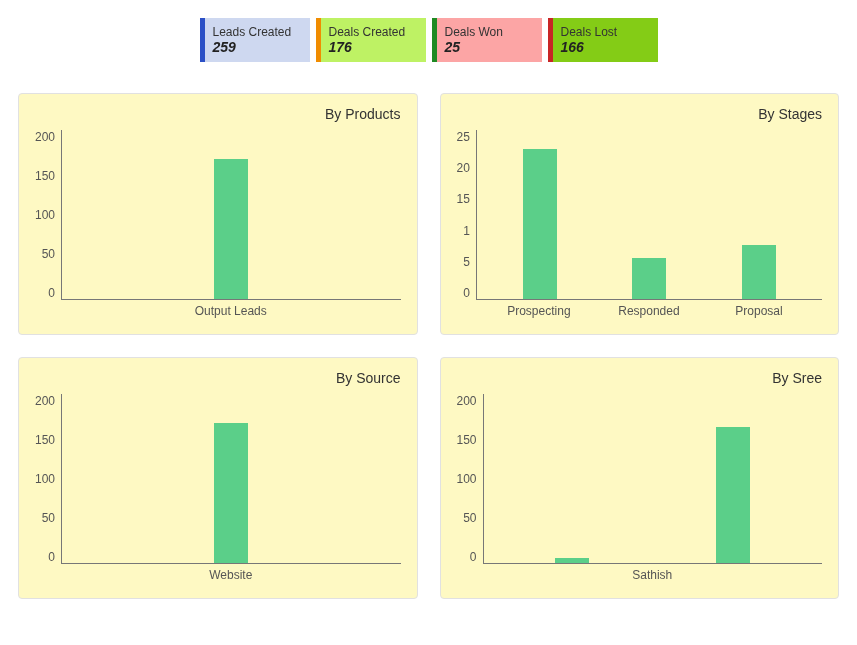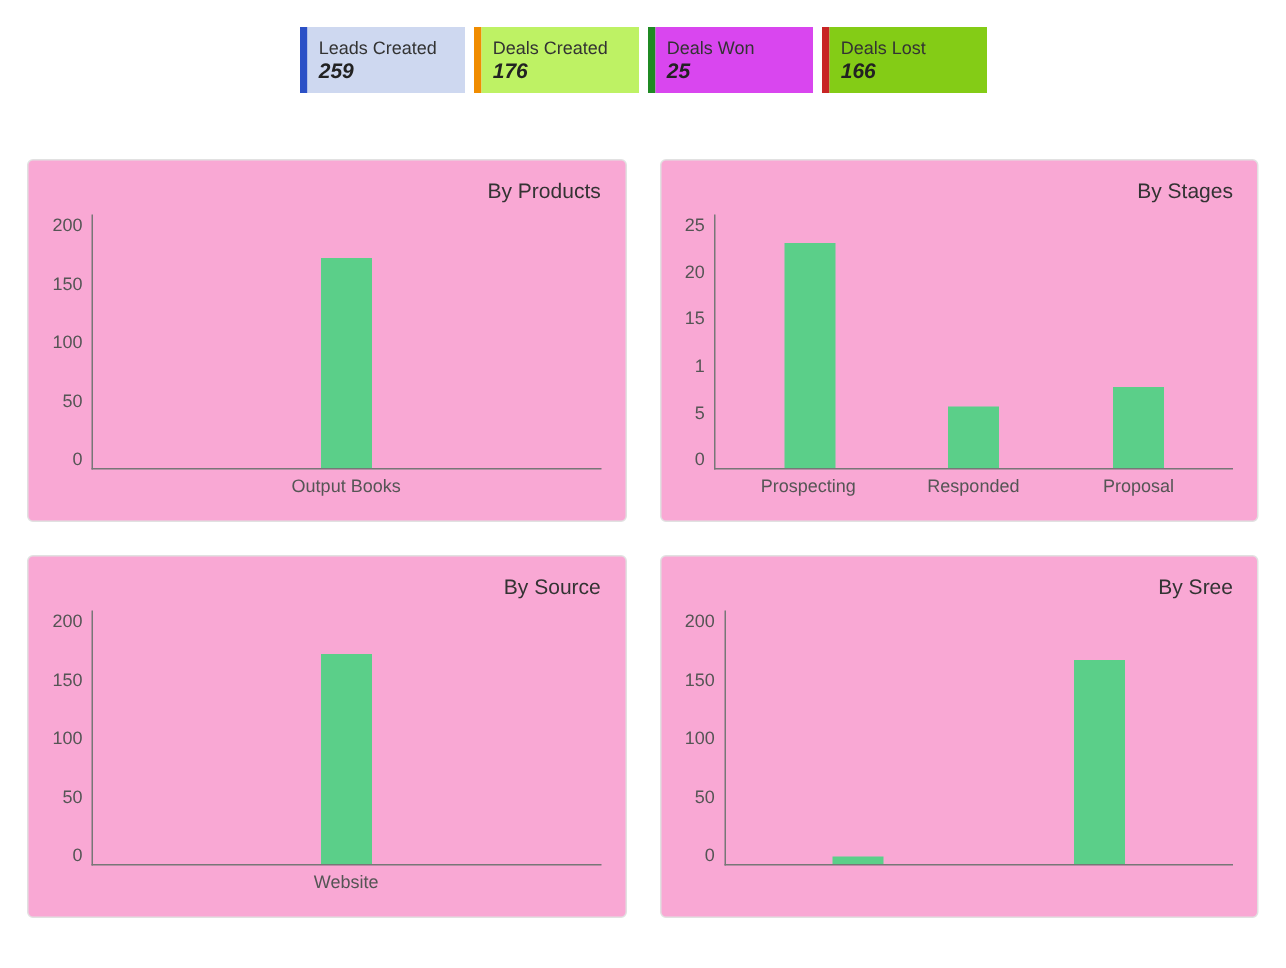--- a/index.html
+++ b/index.html
@@ -8,21 +8,21 @@
     padding: 18px;
     font-family: "Segoe UI", Arial, sans-serif;
     background: #fff;
     color: #333;
     font-size: 13px;
   }
   .stats-row {
     display: flex;
     justify-content: center;
     gap: 6px;
-    margin-bottom: 44px;
+    margin-bottom: 31px;
   }
   .stat-card {
     display: flex;
     align-items: stretch;
     width: 110px;
     height: 44px;
   }
   .stat-border {
     width: 5px;
     flex: 0 0 5px;
@@ -47,21 +47,21 @@
   }
   .charts-grid {
     display: grid;
     grid-template-columns: 1fr 1fr;
     gap: 22px;
   }
   .chart-card {
     border: 1px solid #e1e1e1;
     border-radius: 4px;
     padding: 12px 16px 14px 16px;
-    background: #f9a8d4;
+    background: #fef9c3;
   }
   .chart-title {
     text-align: right;
     font-size: 14px;
     color: #333;
     margin-bottom: 8px;
   }
   .chart-area {
     display: flex;
     height: 190px;
@@ -127,21 +127,21 @@
   </div>
   <div class="stat-card">
     <div class="stat-border" style="background:#f08c00"></div>
     <div class="stat-body" style="background:#bef264">
       <span class="stat-label">Deals Created</span>
       <span class="stat-value">176</span>
     </div>
   </div>
   <div class="stat-card">
     <div class="stat-border" style="background:#1f8a23"></div>
-    <div class="stat-body" style="background:#d946ef">
+    <div class="stat-body" style="background:#fca5a5">
       <span class="stat-label">Deals Won</span>
       <span class="stat-value">25</span>
     </div>
   </div>
   <div class="stat-card">
     <div class="stat-border" style="background:#c82525"></div>
     <div class="stat-body" style="background:#84cc16">
       <span class="stat-label">Deals Lost</span>
       <span class="stat-value">166</span>
     </div>
@@ -160,21 +160,21 @@
           <span>50</span>
           <span>0</span>
         </div>
       <div class="plot-col">
         <div class="plot">
             <div class="bar-slot">
               <div class="bar" style="height: 140.25px;"></div>
             </div>
           </div>
         <div class="x-labels">
-            <span class="x-label">Output Books</span>
+            <span class="x-label">Output Leads</span>
           </div>
       </div>
     </div>
   </div>
 
   <div class="chart-card">
     <div class="chart-title">By Stages</div>
     <div class="chart-area">
       <div class="y-axis">
           <span>25</span>
@@ -241,18 +241,19 @@
       <div class="plot-col">
         <div class="plot">
             <div class="bar-slot">
               <div class="bar" style="height: 5.1px;"></div>
             </div>
             <div class="bar-slot">
               <div class="bar" style="height: 136px;"></div>
             </div>
           </div>
         <div class="x-labels">
+            <span class="x-label">Sathish</span>
           </div>
       </div>
     </div>
   </div>
 
 </div>
 
 </body></html>

